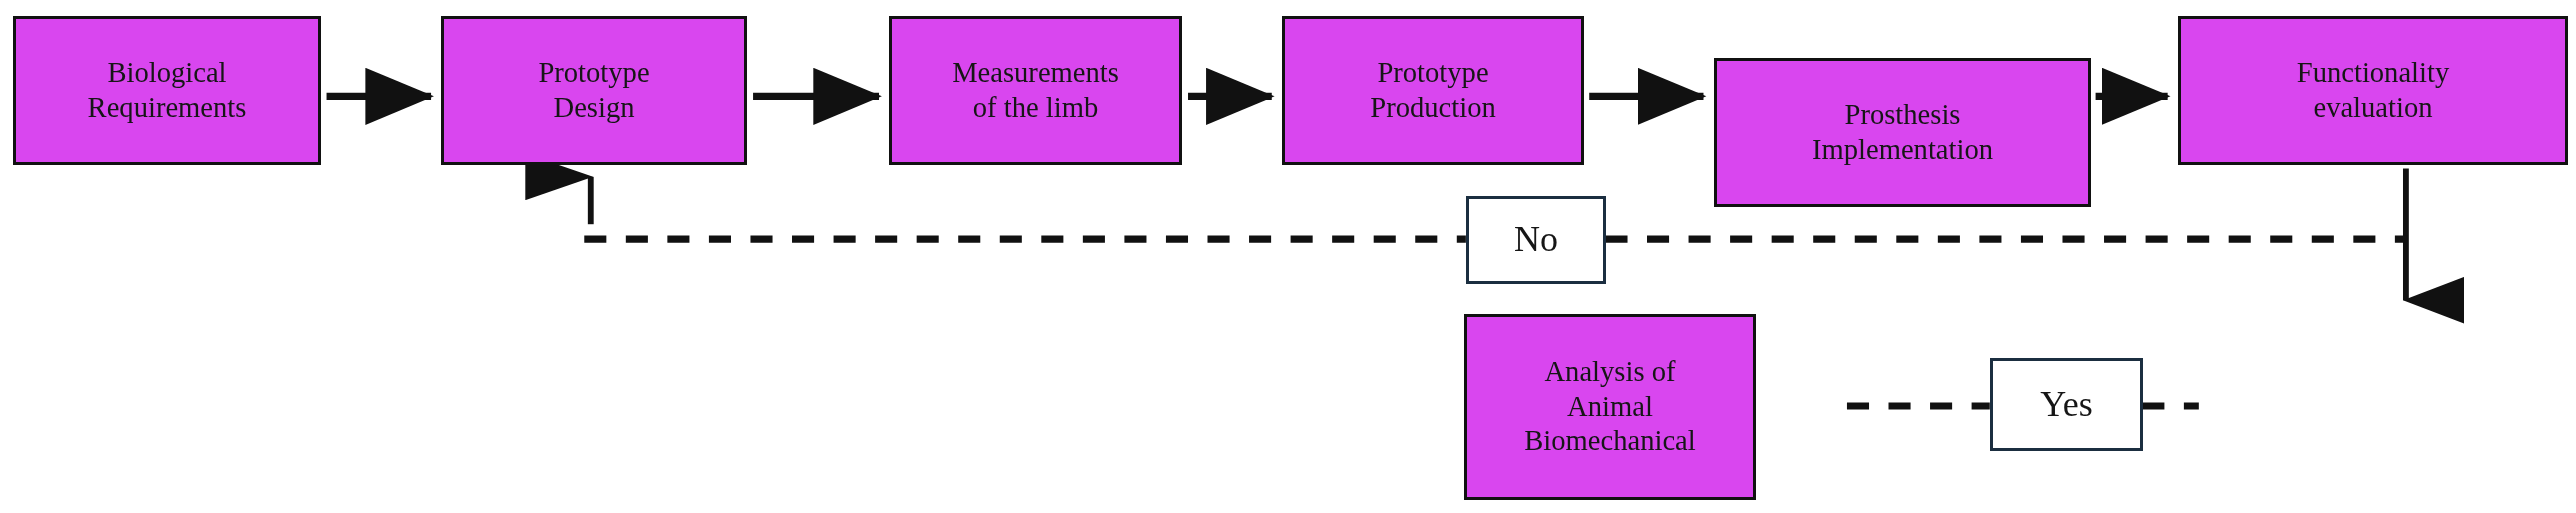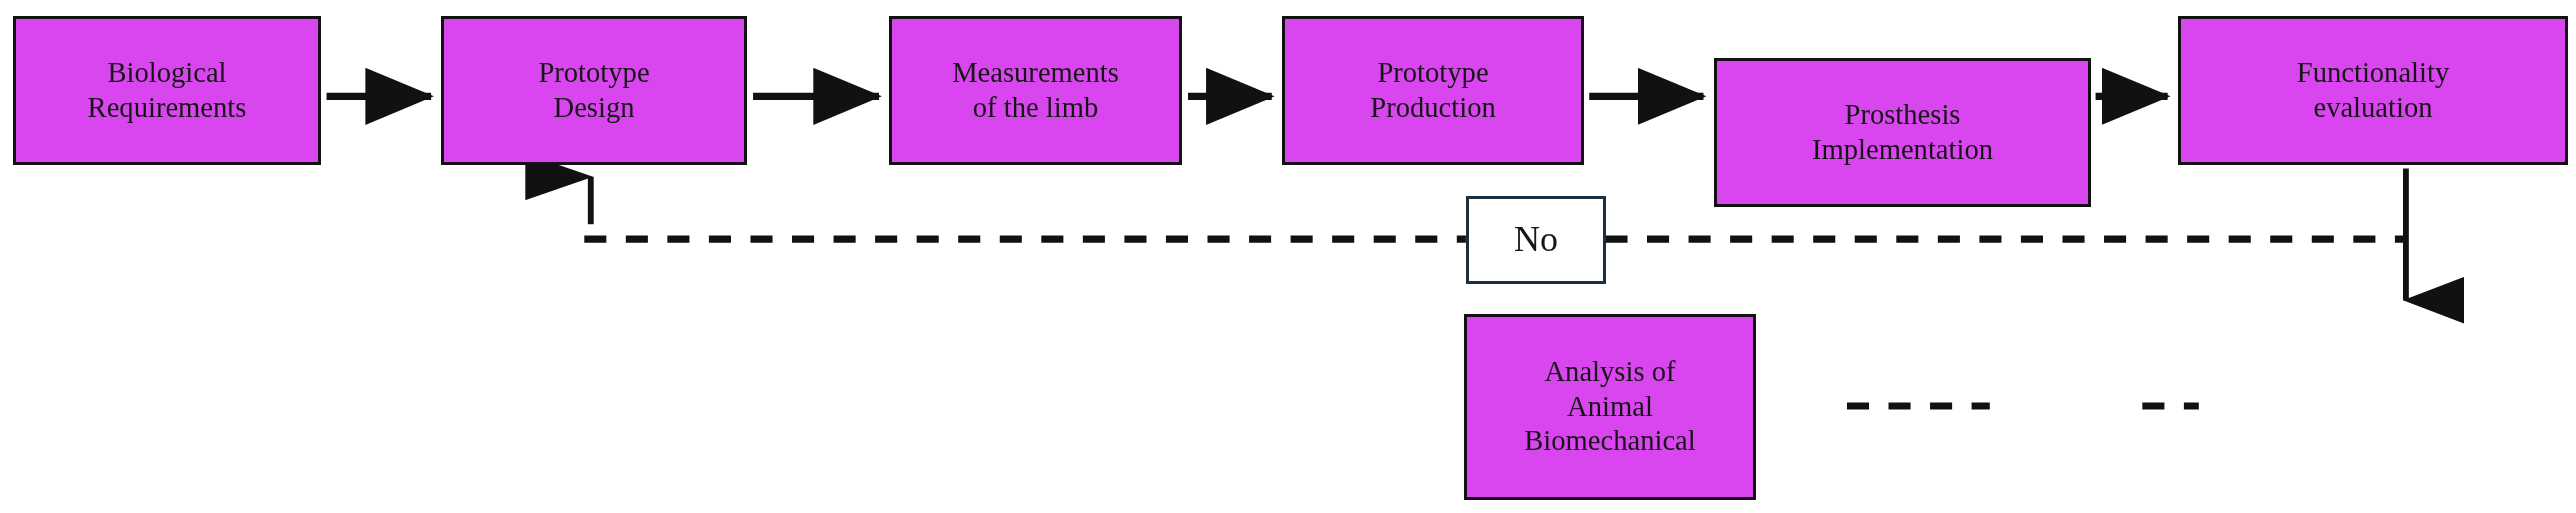--- a/index.html
+++ b/index.html
@@ -146,15 +146,18 @@
     <span class="node-label">Analysis of
 Animal
 Biomechanical</span>
   </div>
 
 
   <div class="badge-box" style="left:1466px; top:196px; width:140px; height:88px;">
     <span class="badge-label">No</span>
   </div>
 
+  <div class="badge-box" style="left:1990px; top:358px; width:153px; height:93px;">
+    <span class="badge-label">Yes</span>
+  </div>
 
 </div>
 
 
 </body></html>

